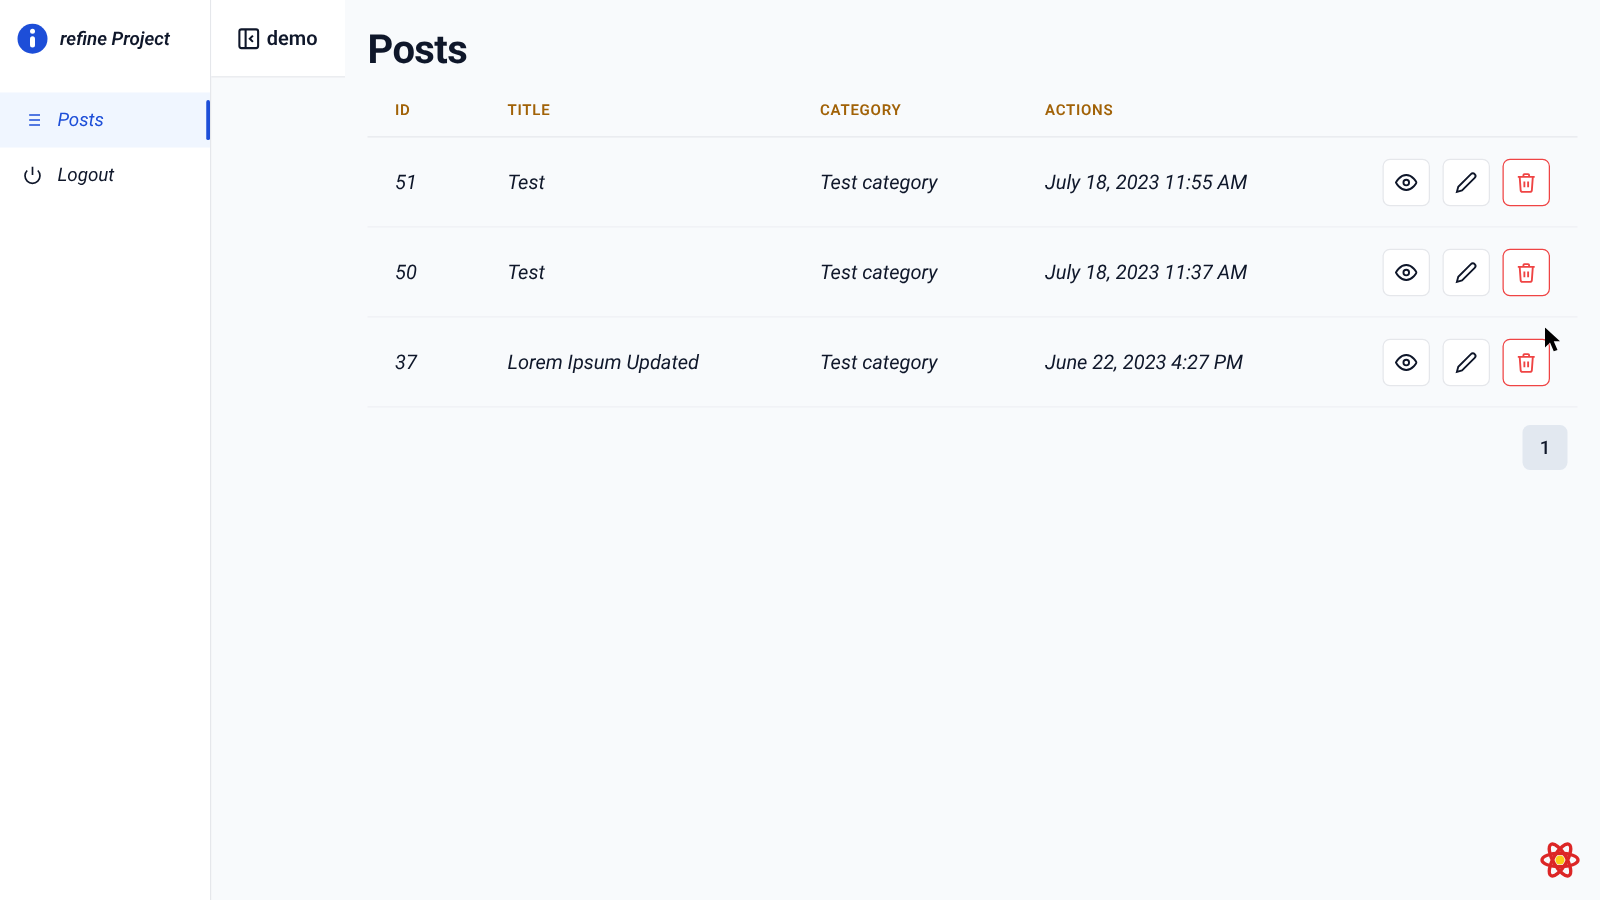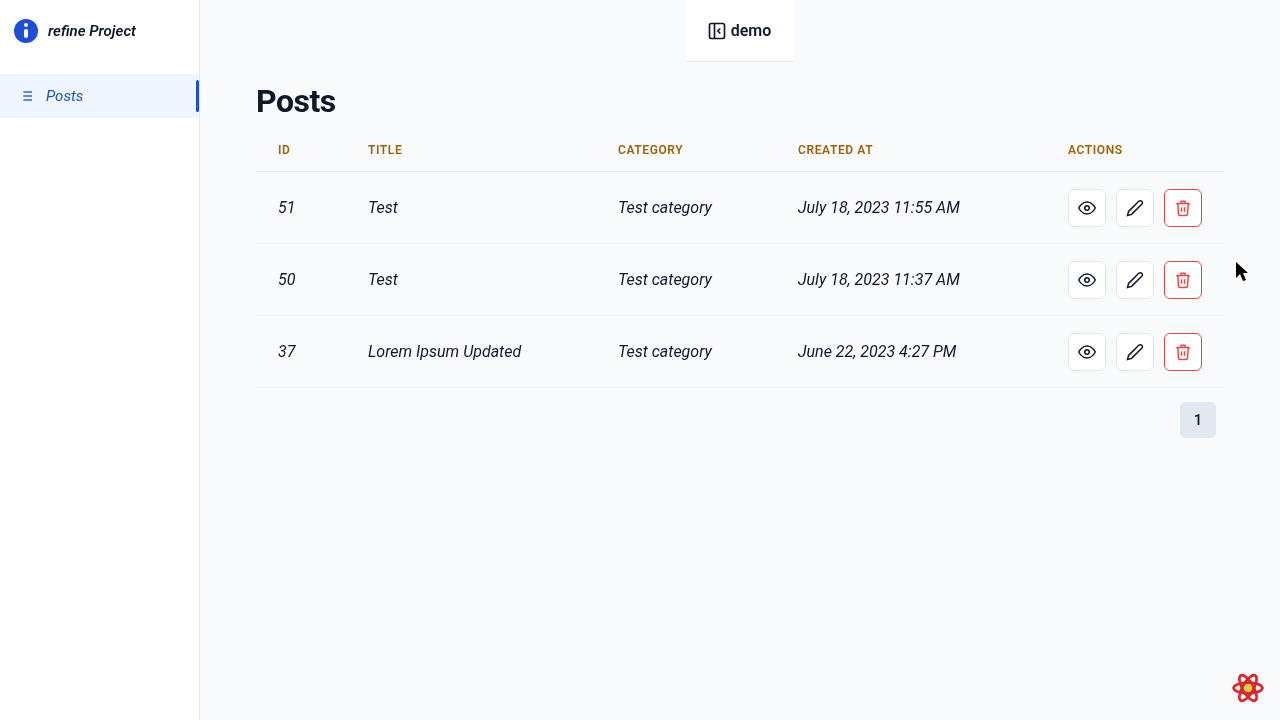--- a/index.html
+++ b/index.html
@@ -73,21 +73,21 @@
     content: "";
     position: absolute;
     right: 0; top: 6px; bottom: 6px;
     width: 3px;
     background: #1d4ed8;
     border-radius: 2px;
   }
   .nav-icon { width: 16px; height: 16px; display: inline-flex; align-items: center; justify-content: center; }
 
   
-  .main { flex: 1; display: flex; flex-direction: column; align-items: center; }
+  .main { flex: 1; display: flex; flex-direction: row; }
   .topbar {
     height: 62px;
     background: #fff;
     border-bottom: 1px solid #e5e7eb;
     display: flex;
     align-items: center;
     padding: 0 16px;
     justify-content: space-between;
   }
   .collapse-btn {
@@ -206,20 +206,29 @@
               <line x1="8" y1="6" x2="21" y2="6"></line>
               <line x1="8" y1="12" x2="21" y2="12"></line>
               <line x1="8" y1="18" x2="21" y2="18"></line>
               <line x1="3" y1="6" x2="3.01" y2="6"></line>
               <line x1="3" y1="12" x2="3.01" y2="12"></line>
               <line x1="3" y1="18" x2="3.01" y2="18"></line>
             </svg>
         </span>
         <span>Posts</span>
       </div>
+      <div class="nav-item">
+        <span class="nav-icon">
+          <svg width="16" height="16" viewBox="0 0 24 24" fill="none" stroke="currentColor" stroke-width="2">
+              <path d="M18.36 6.64a9 9 0 1 1-12.73 0"></path>
+              <line x1="12" y1="2" x2="12" y2="12"></line>
+            </svg>
+        </span>
+        <span>Logout</span>
+      </div>
     </nav>
   </aside>
 
   <div class="main">
     <div class="topbar">
       <div class="collapse-btn">
         <svg width="20" height="20" viewBox="0 0 24 24" fill="none" stroke="#0f172a" stroke-width="2">
             <rect x="3" y="3" width="18" height="18" rx="2"></rect>
             <line x1="9" y1="3" x2="9" y2="21"></line>
             <polyline points="16 9 13 12 16 15" stroke-width="2"></polyline>
@@ -231,21 +240,20 @@
     <div class="content">
       <div class="page-head">
         <h1 class="page-title">Posts</h1>
       </div>
 
       <div class="table-wrap">
         <div class="thead">
           <div>ID</div>
           <div>TITLE</div>
           <div>CATEGORY</div>
-          <div>CREATED AT</div>
           <div>ACTIONS</div>
         </div>
 
         <div class="trow">
           <div>51</div>
           <div>Test</div>
           <div>Test category</div>
           <div>July 18, 2023 11:55 AM</div>
           <div class="actions-cell">
             <button class="icon-btn">

